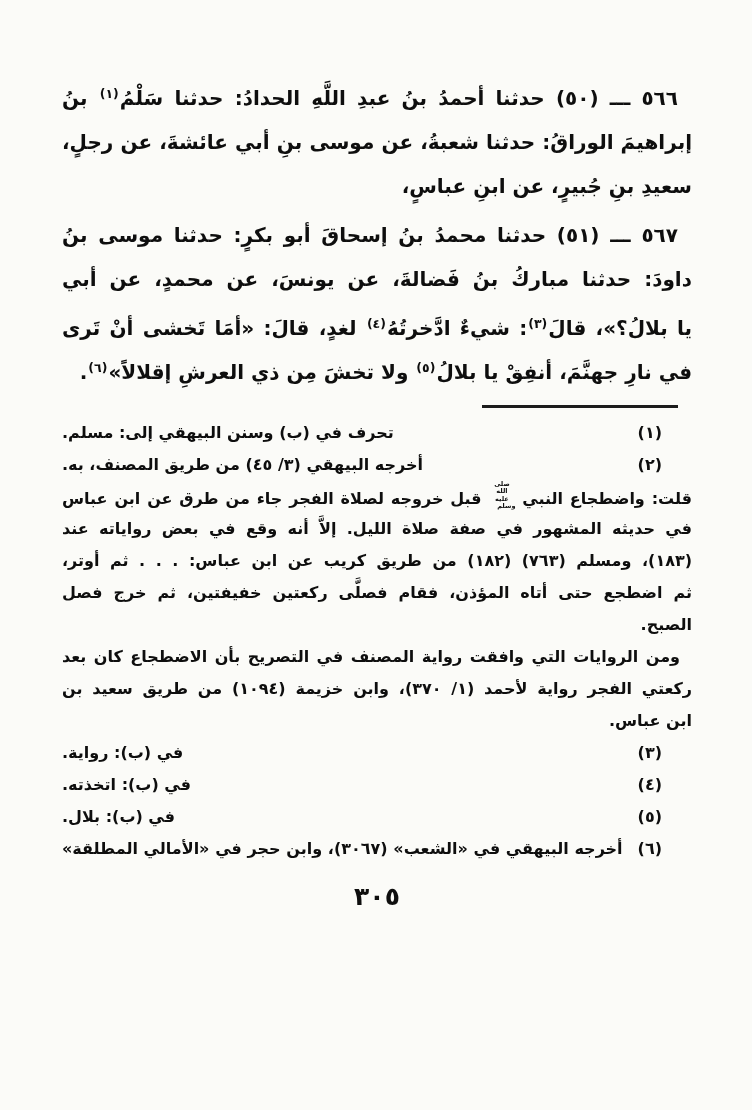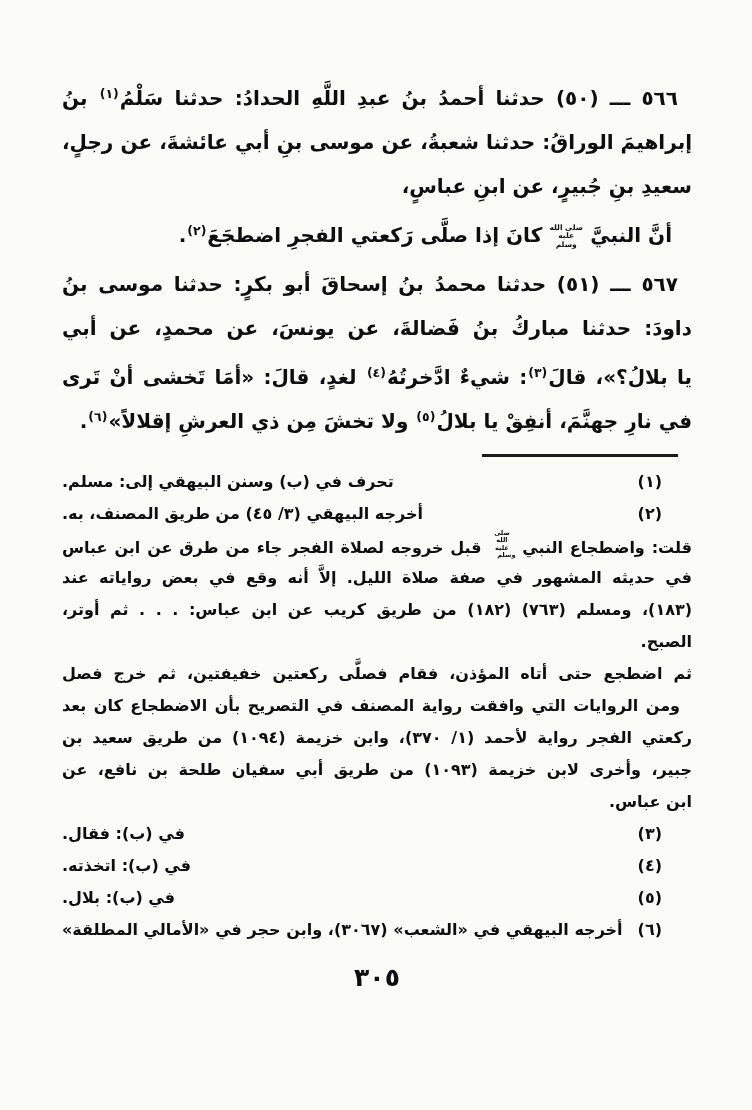--- a/index.html
+++ b/index.html
@@ -88,23 +88,20 @@
 <div class="page">
 
   <div class="mainblock">
 
     <div class="para">
       <div class="ml j ind1"><span>٥٦٦ ـــ (٥٠) حدثنا أحمدُ بنُ عبدِ اللَّهِ الحدادُ: حدثنا سَلْمُ</span><span class="fnref">(١)</span><span> بنُ</span></div>
       <div class="ml j">إبراهيمَ الوراقُ: حدثنا شعبةُ، عن موسى بنِ أبي عائشةَ، عن رجلٍ، عن</div>
       <div class="ml">سعيدِ بنِ جُبيرٍ، عن ابنِ عباسٍ،</div>
     </div>
 
-    <div class="para">
-      <div class="ml ind2"><span>أنَّ النبيَّ </span><span class="hon">صلى الله عليه وسلم</span><span> كانَ إذا صلَّى رَكعتي الفجرِ اضطجَعَ</span><span class="fnref">(٢)</span><span>.</span></div>
-    </div>
 
     <div class="para">
       <div class="ml j ind1">٥٦٧ ـــ (٥١) حدثنا محمدُ بنُ إسحاقَ أبو بكرٍ: حدثنا موسى بنُ</div>
       <div class="ml j">داودَ: حدثنا مباركُ بنُ فَضالةَ، عن يونسَ، عن محمدٍ، عن أبي هريرةَ،</div>
     </div>
 
     <div class="para">
       <div class="ml j"><span>يا بلالُ؟»، قالَ</span><span class="fnref">(٣)</span><span>: شيءٌ ادَّخرتُهُ</span><span class="fnref">(٤)</span><span> لغدٍ، قالَ: «أمَا تَخشى أنْ تَرى له قُتاراً</span></div>
       <div class="ml"><span>في نارِ جهنَّمَ، أنفِقْ يا بلالُ</span><span class="fnref">(٥)</span><span> ولا تخشَ مِن ذي العرشِ إقلالاً»</span><span class="fnref">(٦)</span><span>.</span></div>
     </div>
@@ -122,34 +119,33 @@
 
     <div class="fnrow">
       <span class="fnum">(٢)</span>
       <span class="ftext">أخرجه البيهقي (٣/ ٤٥) من طريق المصنف، به.</span>
     </div>
 
     <div>
       <div class="fl"><span class="boldlead">قلت:</span><span> واضطجاع النبي </span><span class="hon sm">صلى الله عليه وسلم</span><span> قبل خروجه لصلاة الفجر جاء من طرق عن ابن عباس</span></div>
       <div class="fl">في حديثه المشهور في صفة صلاة الليل. إلاَّ أنه وقع في بعض رواياته عند البخاري</div>
       <div class="fl">(١٨٣)، ومسلم (٧٦٣) (١٨٢) من طريق كريب عن ابن عباس: . . . ثم أوتر،</div>
+      <div class="fl">ثم اضطجع حتى أتاه المؤذن، فقام فصلَّى ركعتين خفيفتين، ثم خرج فصل</div>
       <div class="fl e">الصبح.</div>
-      <div class="fl">ثم اضطجع حتى أتاه المؤذن، فقام فصلَّى ركعتين خفيفتين، ثم خرج فصل</div>
     </div>
 
     <div>
       <div class="fl find">ومن الروايات التي وافقت رواية المصنف في التصريح بأن الاضطجاع كان بعد</div>
       <div class="fl">ركعتي الفجر رواية لأحمد (١/ ٣٧٠)، وابن خزيمة (١٠٩٤) من طريق سعيد بن</div>
-      <div class="fl">جبير، وأخرى لابن خزيمة (١٠٩٣) من طريق أبي سفيان طلحة بن نافع، عن</div>
       <div class="fl e">ابن عباس.</div>
     </div>
 
     <div class="fnrow">
       <span class="fnum">(٣)</span>
-      <span class="ftext">في (ب): فقال.</span>
+      <span class="ftext">في (ب): رواية.</span>
     </div>
 
     <div class="fnrow">
       <span class="fnum">(٤)</span>
       <span class="ftext">في (ب): اتخذته.</span>
     </div>
 
     <div class="fnrow">
       <span class="fnum">(٥)</span>
       <span class="ftext">في (ب): بلال.</span>

